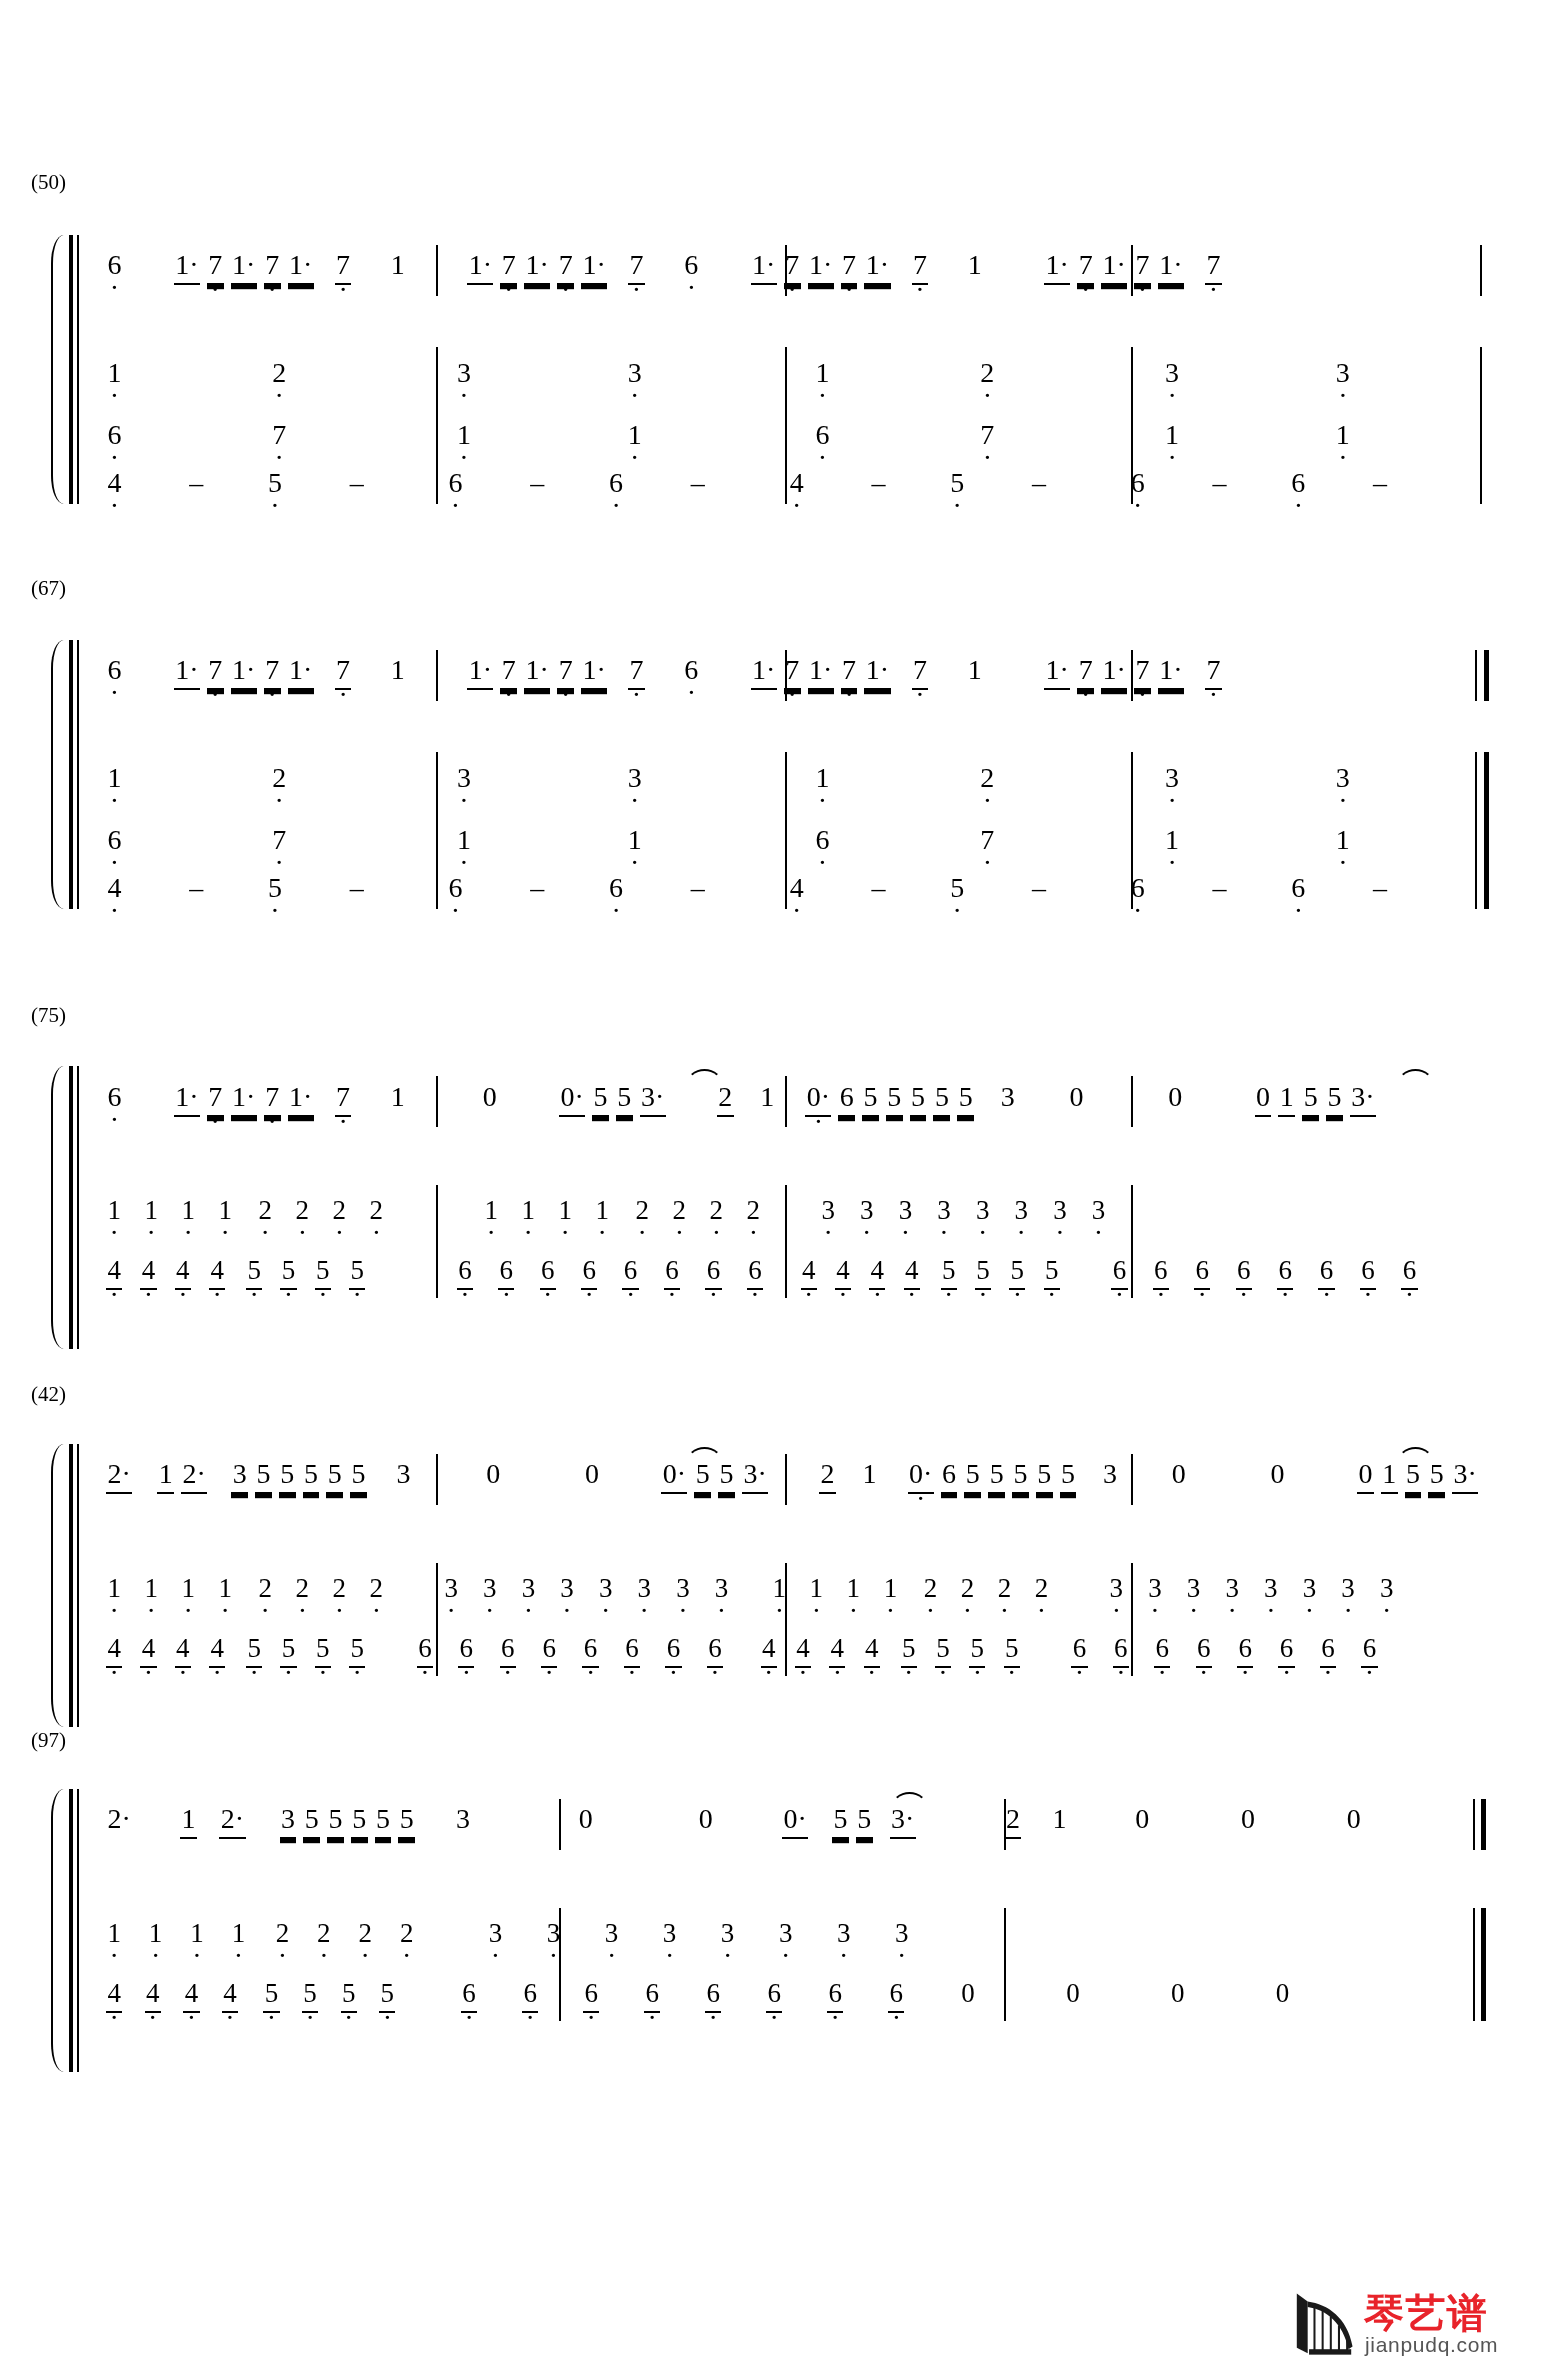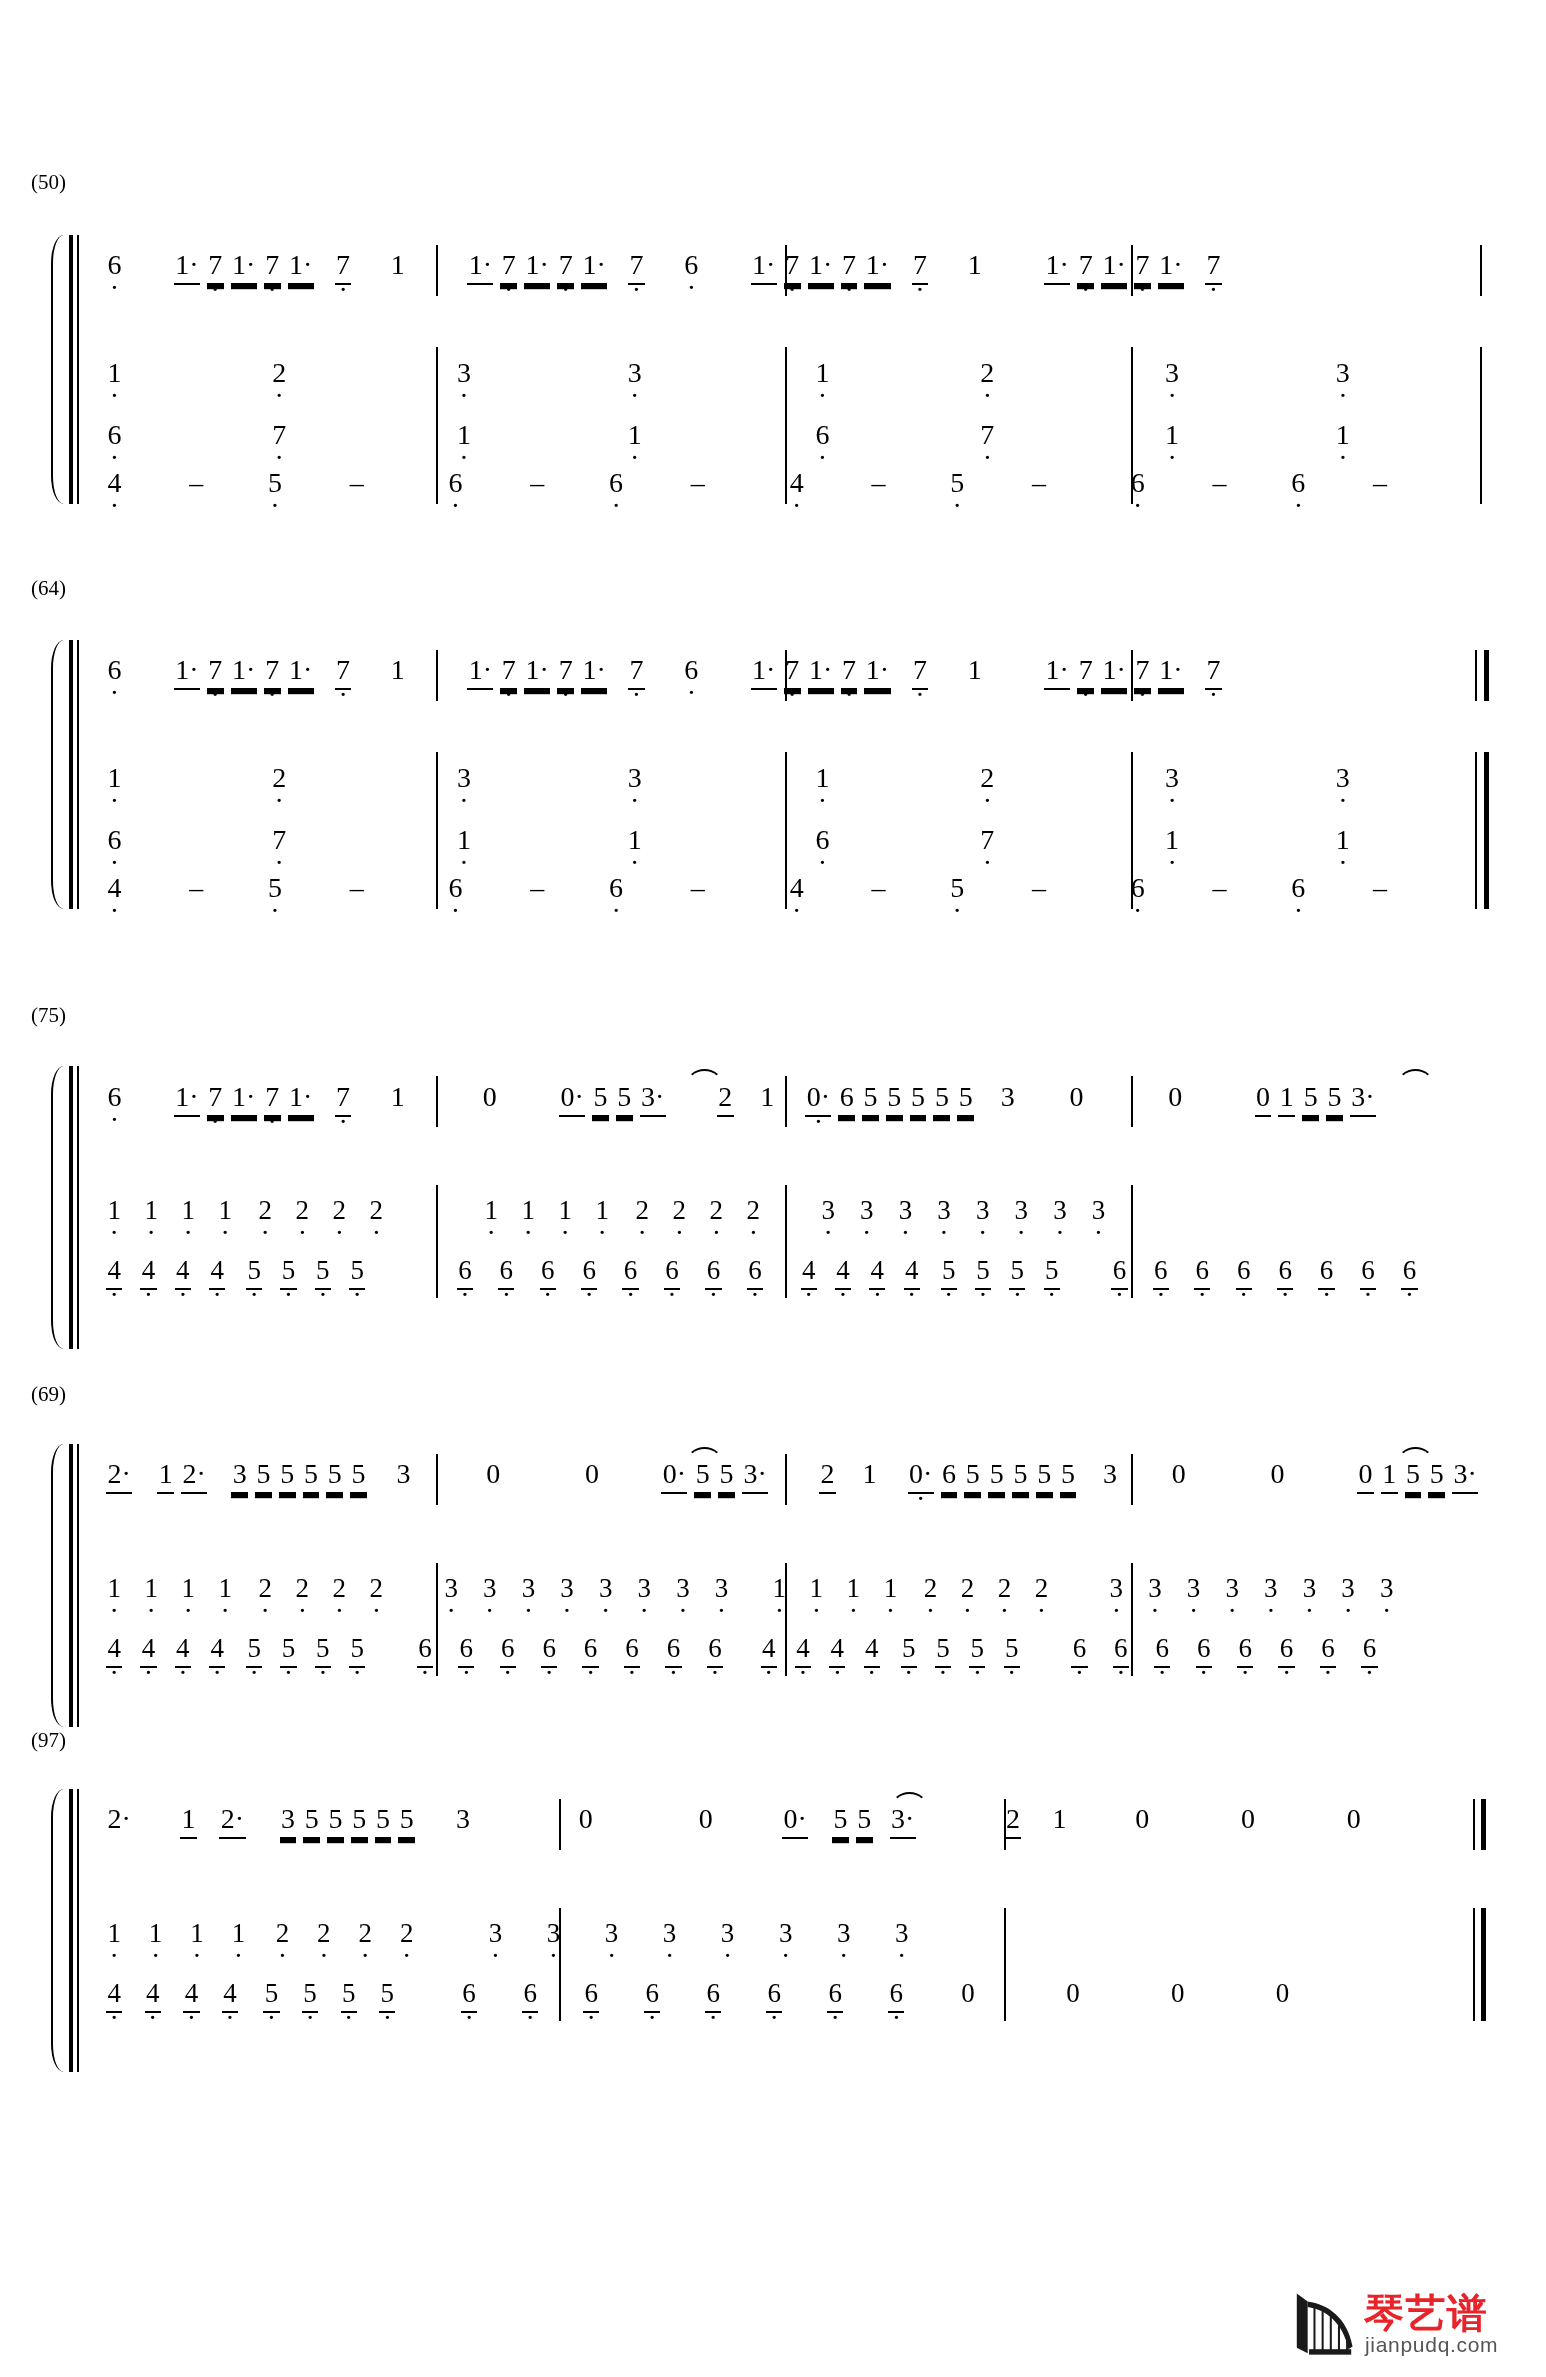--- a/index.html
+++ b/index.html
@@ -277,21 +277,21 @@
       <span style="display:inline-block;width:51px"></span>
       <span class="note">–</span>
     </div>
     <div class="barline" style="left:436px; top:347px; height:157px;"></div>
     <div class="barline" style="left:785px; top:347px; height:157px;"></div>
     <div class="barline" style="left:1131px; top:347px; height:157px;"></div>
     <div class="barline" style="left:1480px; top:347px; height:157px;"></div>
   </div>
 
   <div class="system">
-    <div class="measure-number" style="left:31px; top:576px;">(64)</div>
+    <div class="measure-number" style="left:31px; top:576px;">(67)</div>
 
     <div class="brace" style="left:51px; top:640px; width:28px; height:269px;">
       <div class="curly"></div>
         <div class="bar1"></div>
         <div class="bar2"></div>
     </div>
 
     <div class="row" style="left:106px; top:654px;">
       <span class="note oct-dn">6</span>
       <span style="display:inline-block;width:37px"></span>
@@ -536,21 +536,21 @@
       <span class="note beam1 oct-dn">6</span><span style="display:inline-block;width:18.4px"></span>
       <span class="note beam1 oct-dn">6</span><span style="display:inline-block;width:18.4px"></span>
       <span class="note beam1 oct-dn">6</span>
     </div>
     <div class="barline" style="left:436px; top:1185px; height:113px;"></div>
     <div class="barline" style="left:785px; top:1185px; height:113px;"></div>
     <div class="barline" style="left:1131px; top:1185px; height:113px;"></div>
   </div>
 
   <div class="system">
-    <div class="measure-number" style="left:31px; top:1382px;">(69)</div>
+    <div class="measure-number" style="left:31px; top:1382px;">(42)</div>
 
     <div class="brace" style="left:51px; top:1444px; width:28px; height:283px;">
       <div class="curly"></div>
         <div class="bar1"></div>
         <div class="bar2"></div>
     </div>
 
     <div class="row" style="left:106px; top:1458px;">
       <span class="note beam1">2·</span>
       <span style="display:inline-block;width:11.3px"></span>

